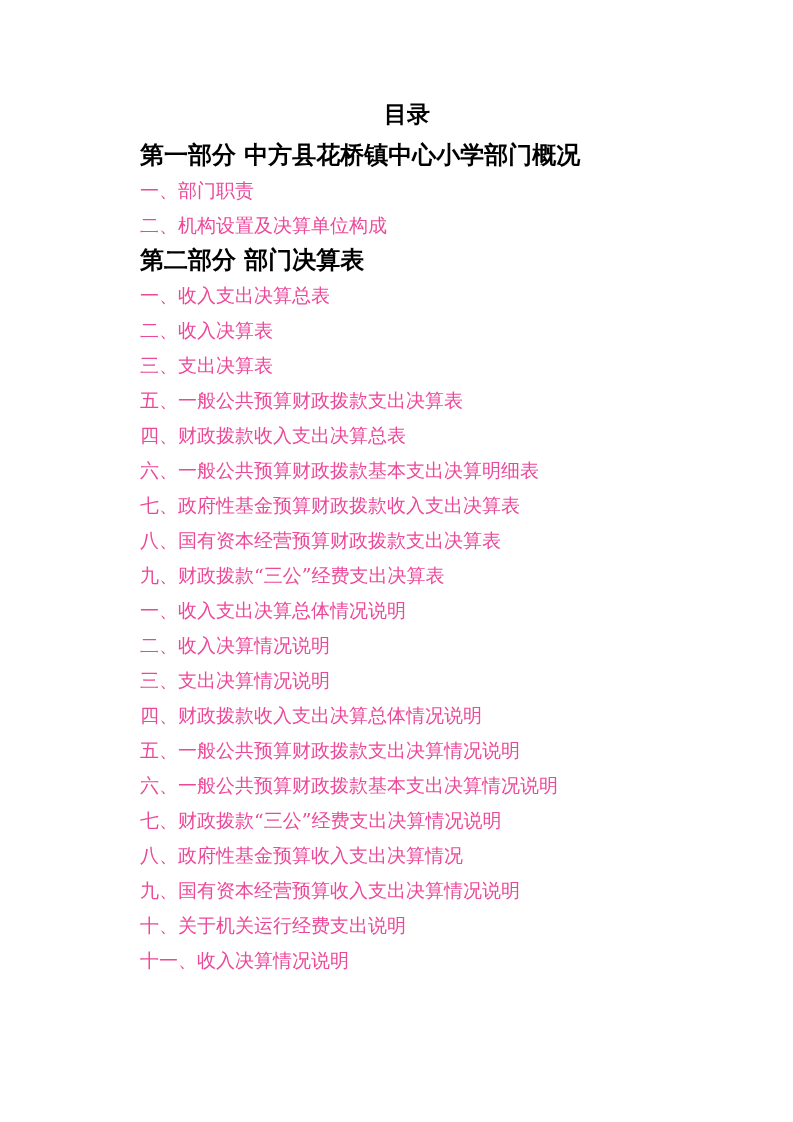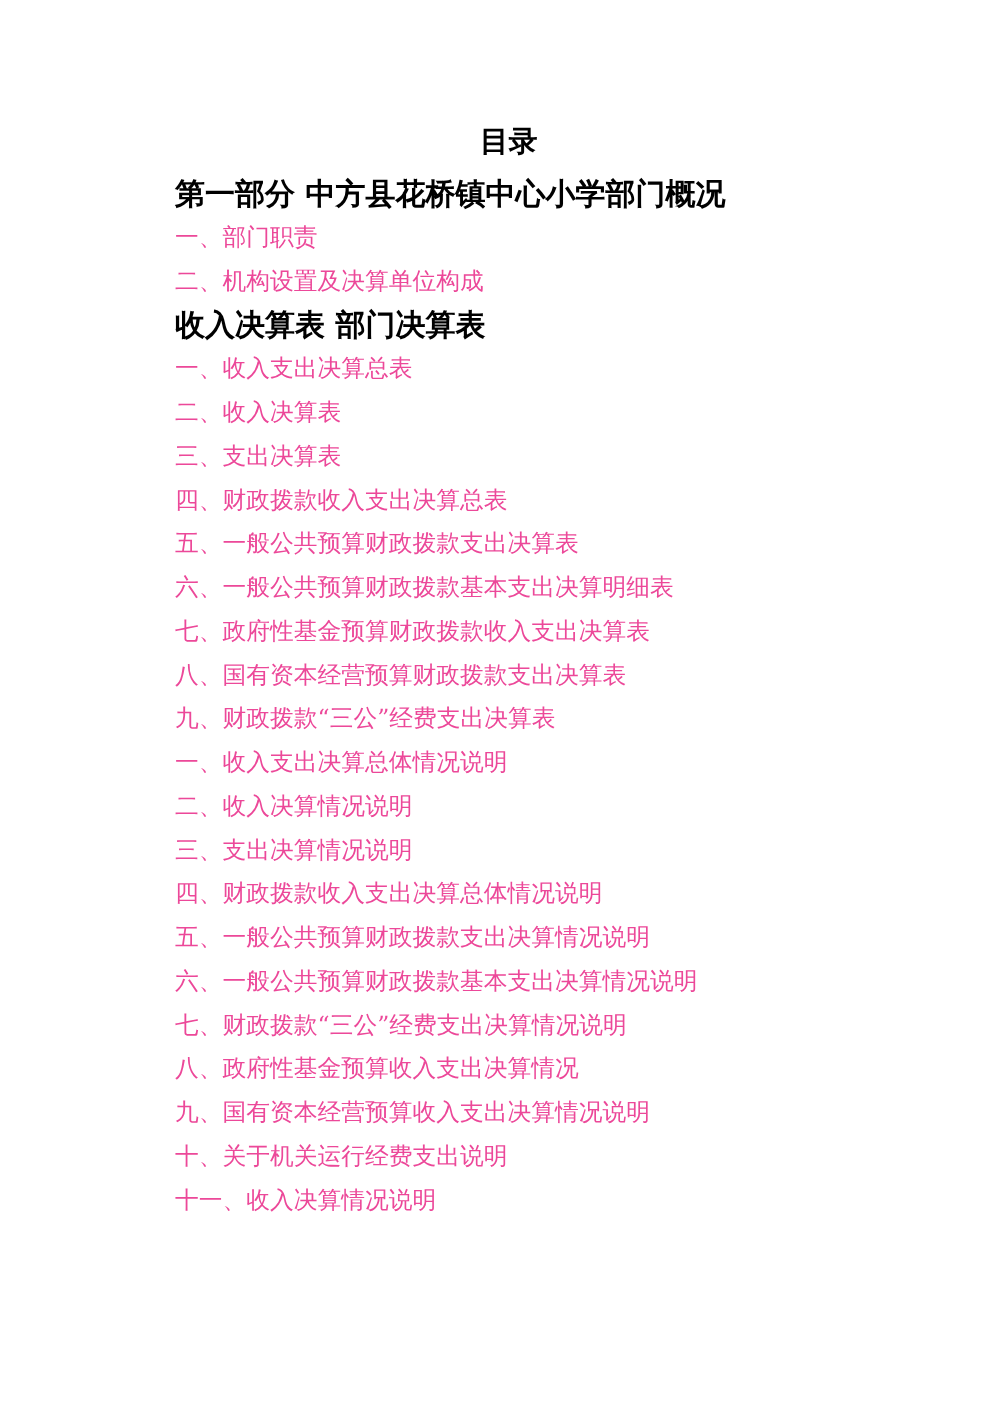--- a/index.html
+++ b/index.html
@@ -51,26 +51,26 @@
 <div class="page">
 
   <h1 class="doc-title">目录</h1>
 
   <div>
 
     <div class="line heading">第一部分 中方县花桥镇中心小学部门概况</div>
     <div class="line item">一、部门职责</div>
     <div class="line item">二、机构设置及决算单位构成</div>
 
-    <div class="line heading">收入决算表 部门决算表</div>
+    <div class="line heading">第二部分 部门决算表</div>
     <div class="line item">一、收入支出决算总表</div>
     <div class="line item">二、收入决算表</div>
     <div class="line item">三、支出决算表</div>
+    <div class="line item">五、一般公共预算财政拨款支出决算表</div>
     <div class="line item">四、财政拨款收入支出决算总表</div>
-    <div class="line item">五、一般公共预算财政拨款支出决算表</div>
     <div class="line item">六、一般公共预算财政拨款基本支出决算明细表</div>
     <div class="line item">七、政府性基金预算财政拨款收入支出决算表</div>
     <div class="line item">八、国有资本经营预算财政拨款支出决算表</div>
     <div class="line item">九、财政拨款“三公”经费支出决算表</div>
 
     <div class="line item">一、收入支出决算总体情况说明</div>
     <div class="line item">二、收入决算情况说明</div>
     <div class="line item">三、支出决算情况说明</div>
     <div class="line item">四、财政拨款收入支出决算总体情况说明</div>
     <div class="line item">五、一般公共预算财政拨款支出决算情况说明</div>

